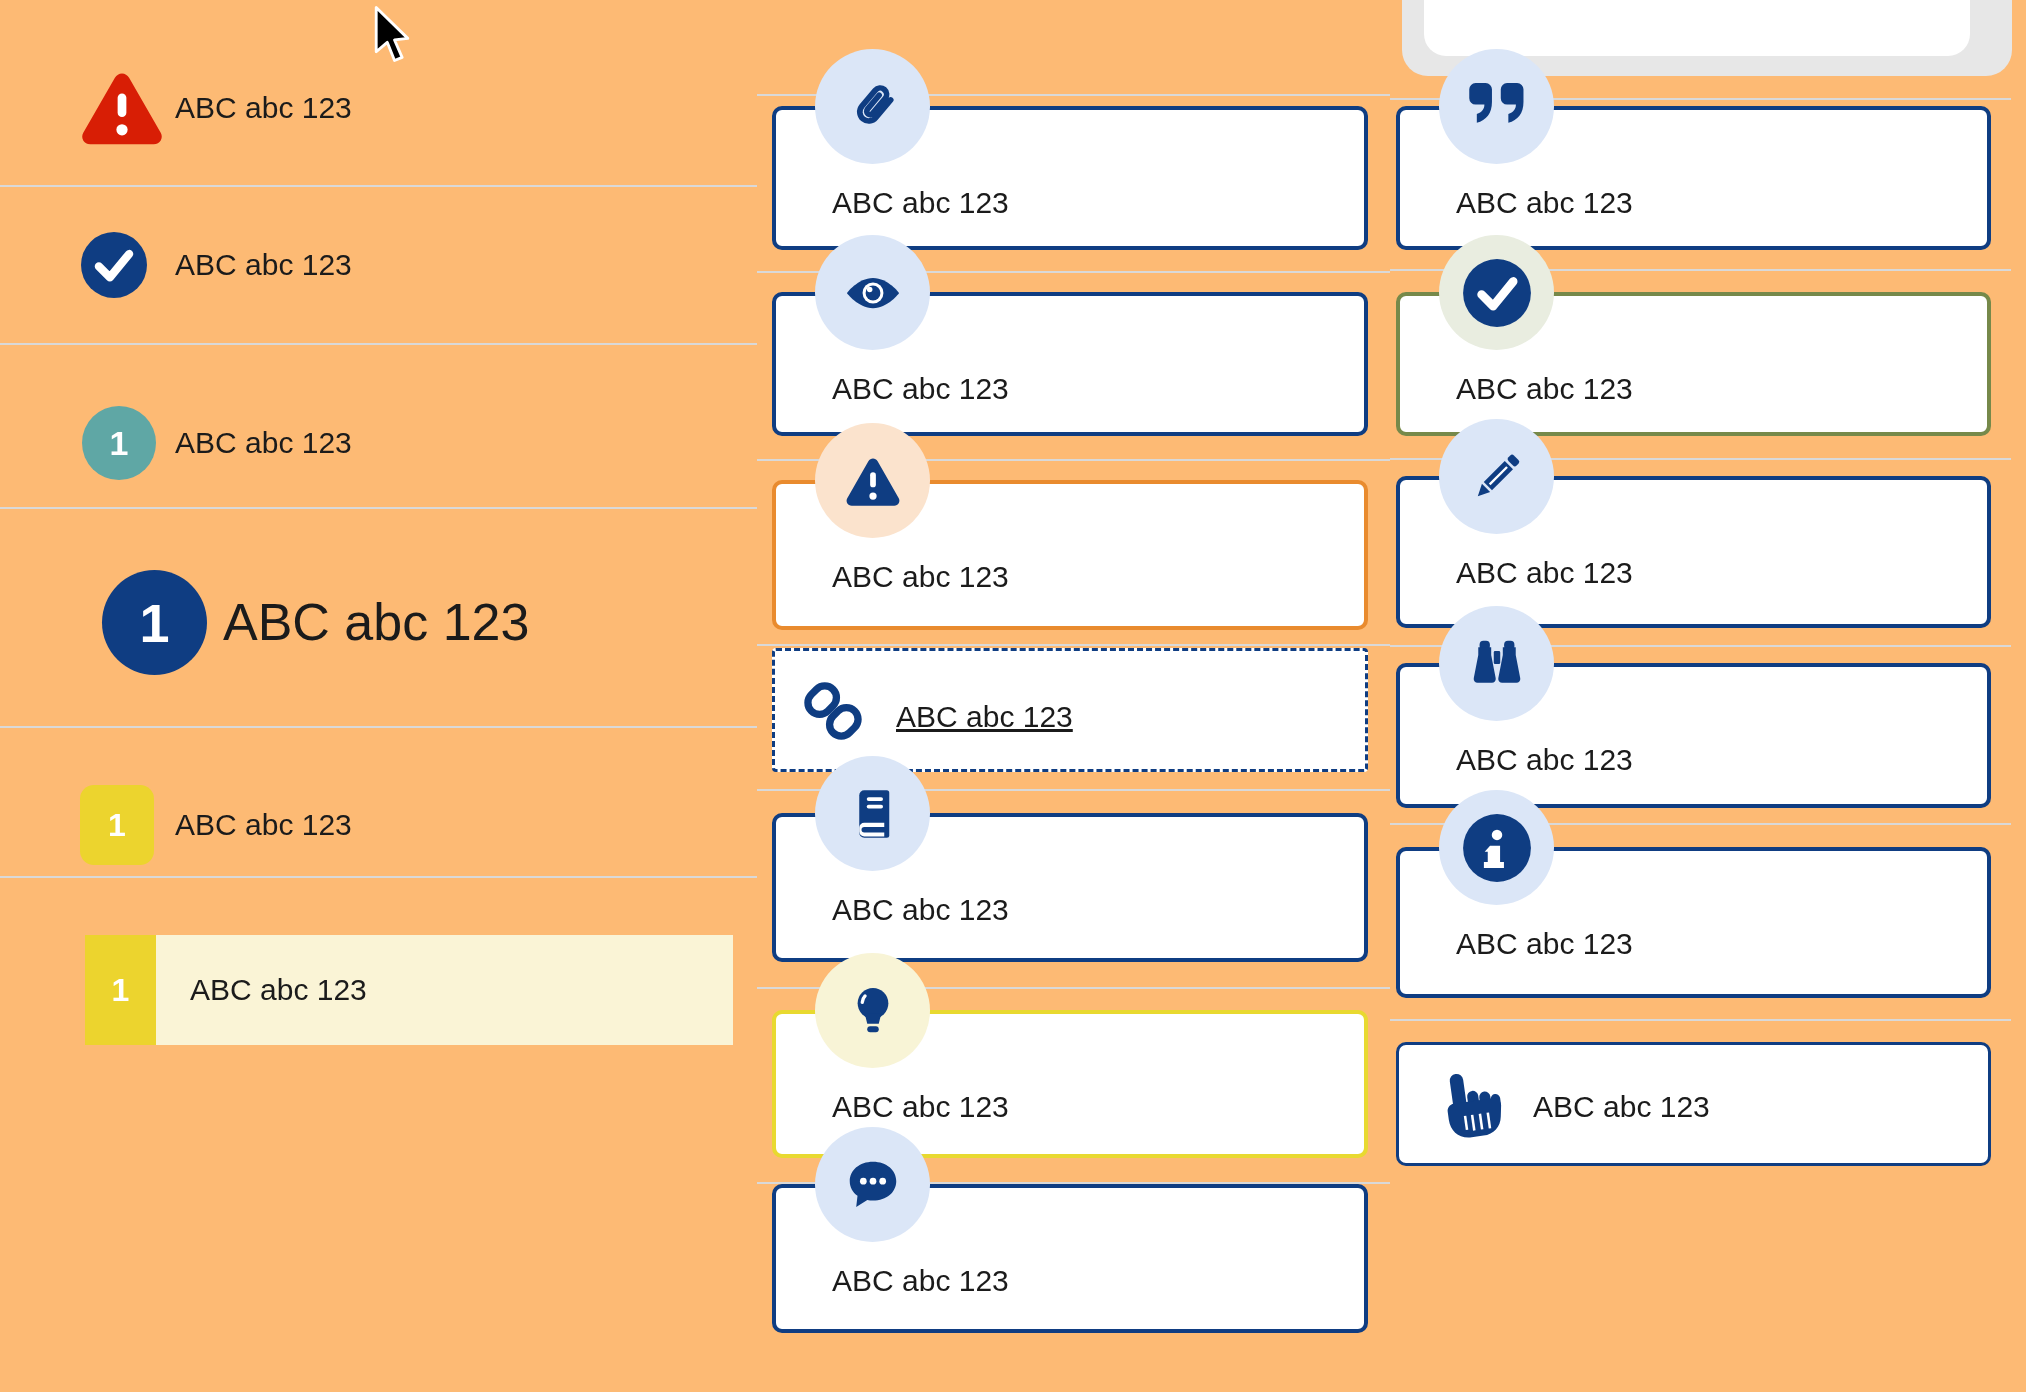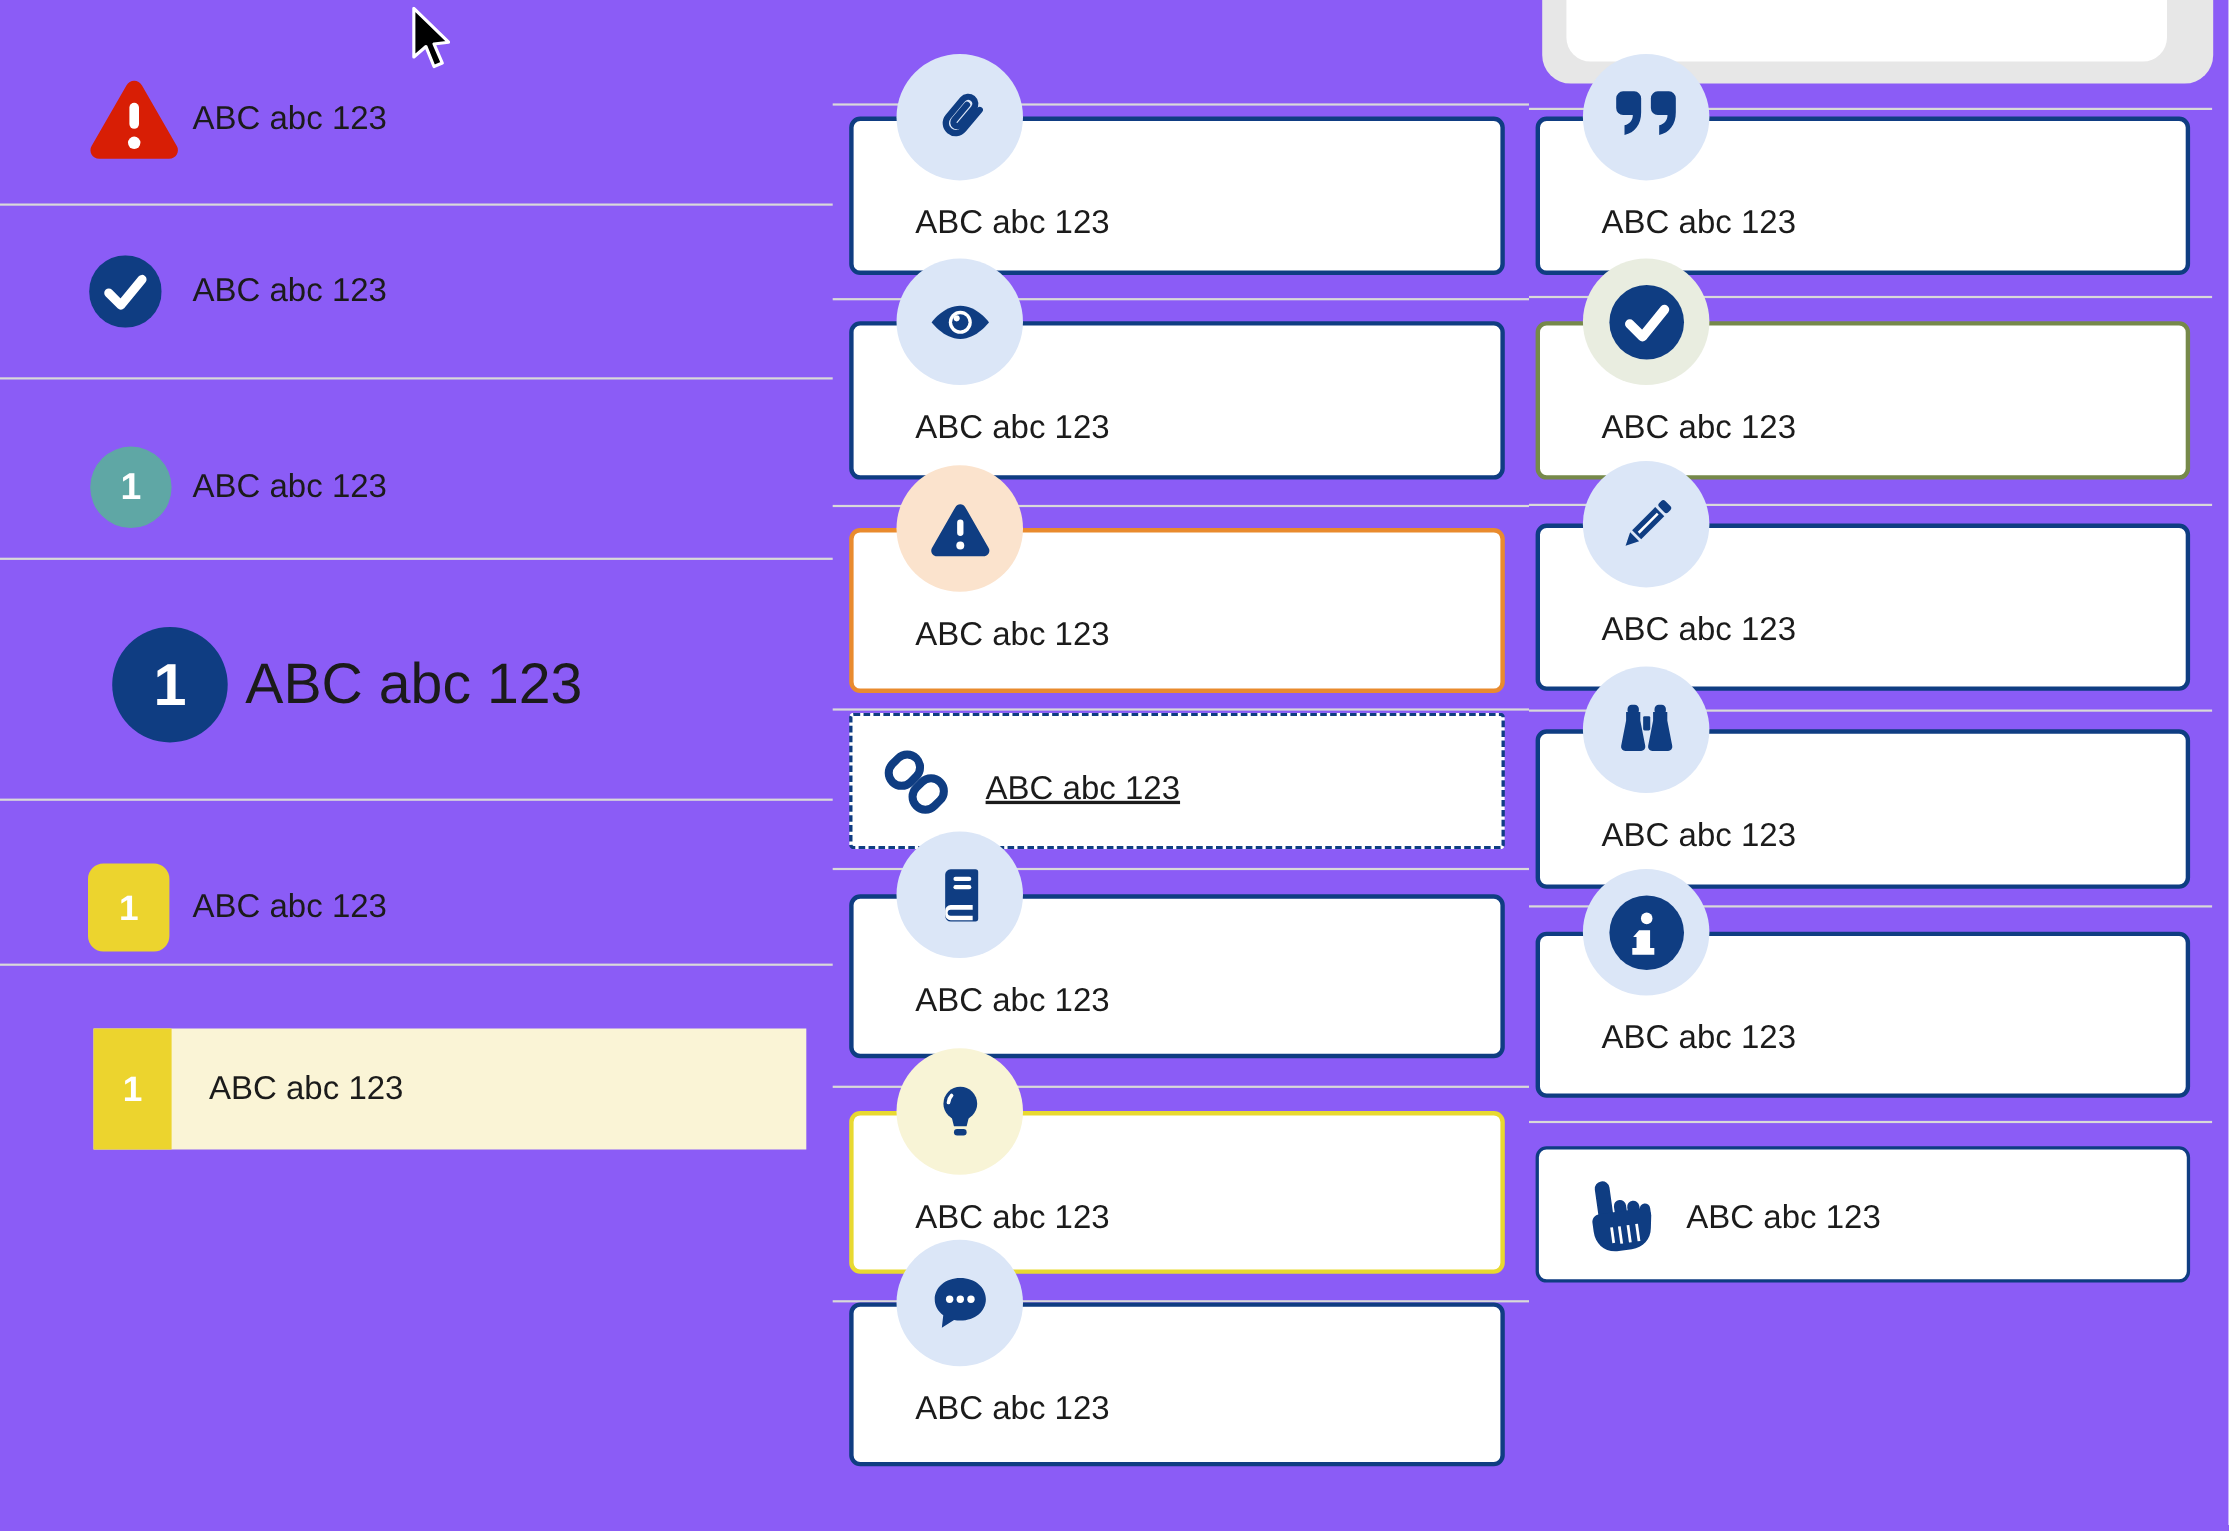--- a/index.html
+++ b/index.html
@@ -14,21 +14,21 @@
     --olive:#76894a;
     --pale-green:#e9ede0;
     --yellow-border:#e8d930;
     --pale-yellow-circle:#f8f4d6;
     --divider:#d9d9d9;
     --ink:#1b1b1b;
   }
   html,body{margin:0;padding:0;background:#fff;}
   #screen{
     position:relative;width:2026px;height:1392px;overflow:hidden;
-    background:#8b5cf6;font-family:"Liberation Sans",sans-serif;color:var(--ink);
+    background:#fdba74;font-family:"Liberation Sans",sans-serif;color:var(--ink);
   }
   .divider{position:absolute;height:2px;background:var(--divider);z-index:0;}
   
   .row-label{position:absolute;font-size:30px;line-height:38px;color:var(--ink);white-space:nowrap;z-index:2;}
   .badge{position:absolute;display:flex;align-items:center;justify-content:center;z-index:2;}
   .badge .num{color:#fff;font-weight:bold;}
   .heading-label{position:absolute;font-size:52px;line-height:64px;color:var(--ink);white-space:nowrap;z-index:2;}
   .highlight-bar{position:absolute;background:var(--pale-yellow);z-index:1;}
   
   .callout{position:absolute;box-sizing:border-box;background:#fff;border:4px solid var(--navy);border-radius:10px;z-index:1;}

